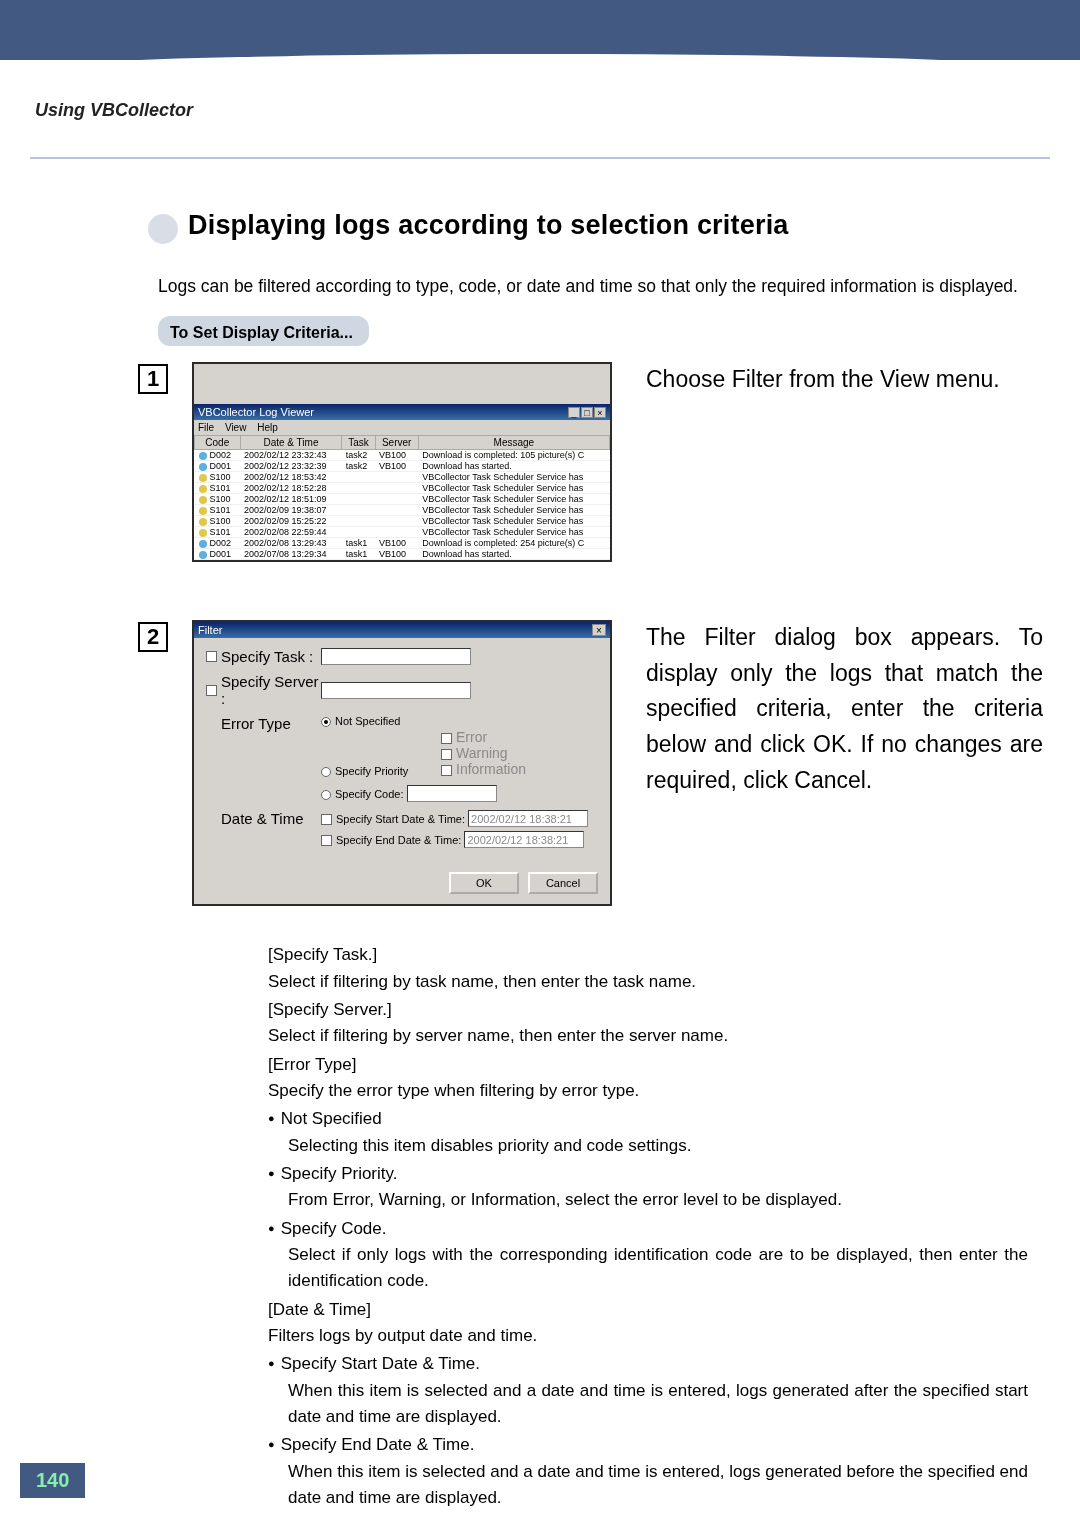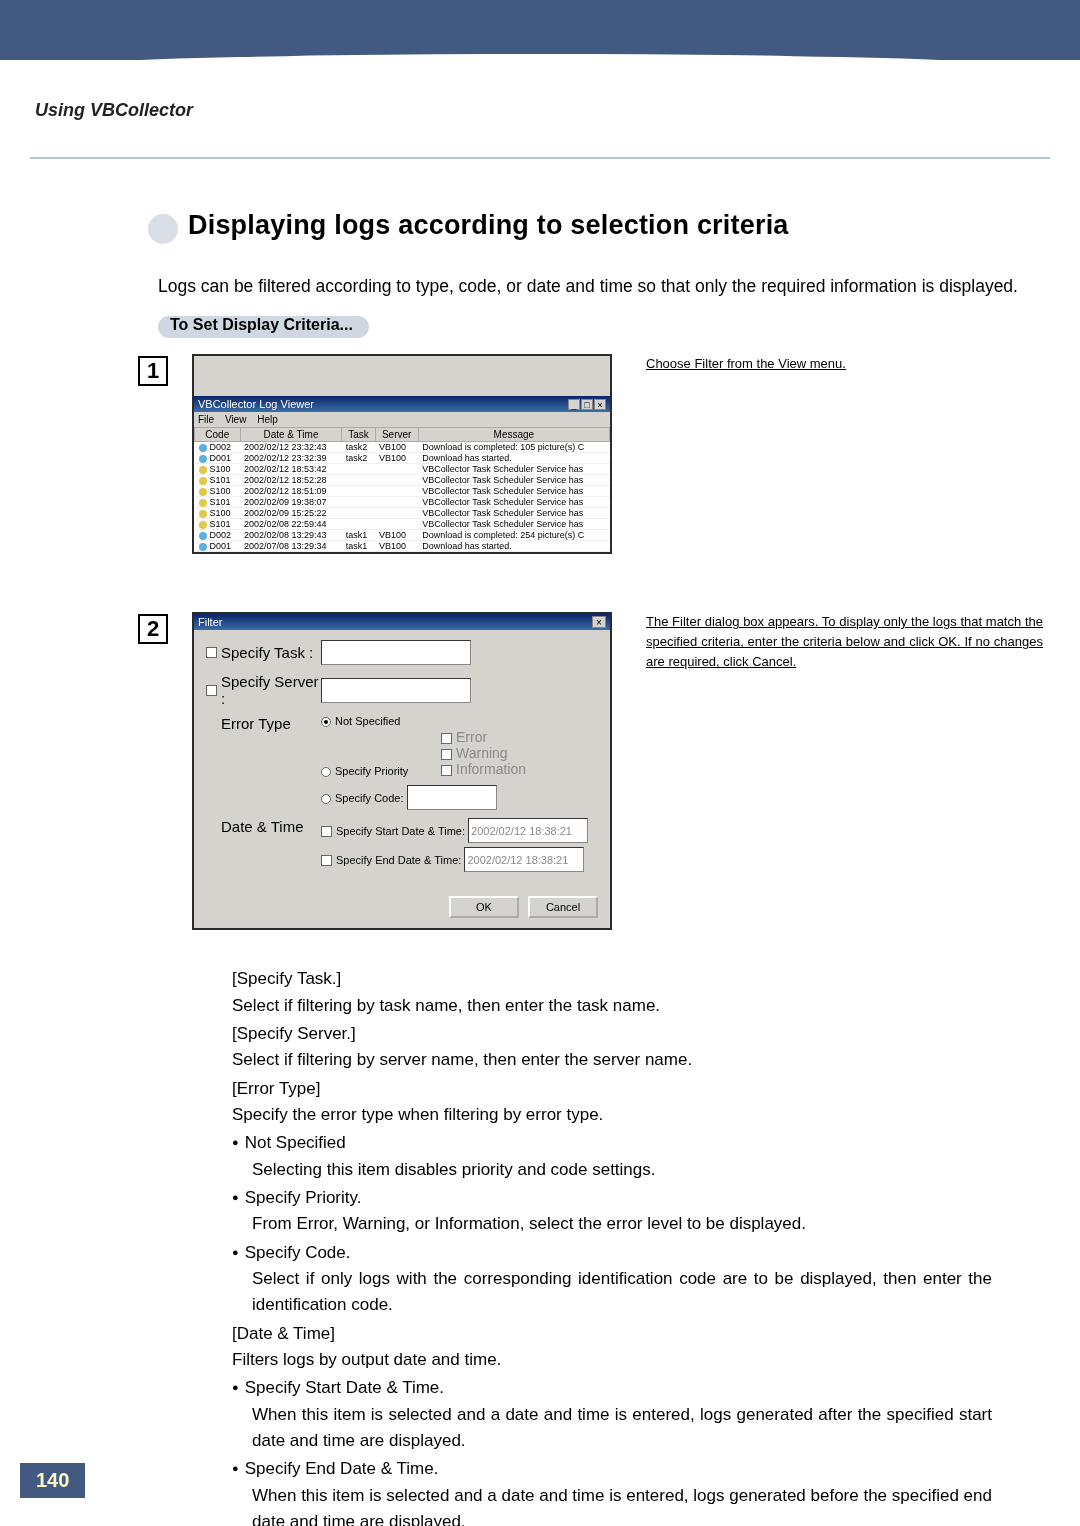--- a/index.html
+++ b/index.html
@@ -66,21 +66,21 @@
   }
   .intro {
     margin-top: 32px;
     font-size: 17.5px;
     line-height: 1.55;
   }
   .subhead-pill {
     display: inline-block;
     background: #cfd7e3;
     border-radius: 12px;
-    padding: 0 16px 4px 12px;
+    padding: 8px 16px 4px 12px;
     font-weight: bold;
     font-size: 16px;
     margin-top: 16px;
   }
   .step-row {
     display: flex;
     align-items: flex-start;
     margin-top: 16px;
     gap: 24px;
   }
@@ -92,24 +92,23 @@
     align-items: center;
     justify-content: center;
     font-weight: bold;
     font-size: 22px;
     margin-left: -20px;
     margin-top: 2px;
   }
   .step-image-area { width: 430px; }
   .step-text {
     flex: 1;
-    font-size: 13px;
+    font-size: 23px;
     line-height: 1.55;
     text-align: justify;
-    text-decoration: underline;
   }
   
   .logwin {
     width: 420px;
     border: 2px solid #2b2b2b;
     font-family: "MS Sans Serif", Tahoma, sans-serif;
     font-size: 10px;
     background: #d6d3ce;
     color: #000;
   }
@@ -199,36 +198,36 @@
     margin-right: 4px;
     vertical-align: middle;
     position: relative;
   }
   .filterdlg .radio.checked::after{
     content:"";position:absolute;top:2px;left:2px;width:4px;height:4px;border-radius:50%;background:#000;
   }
   .filterdlg input[type=text] {
     background: #fff;
     border: 1px inset #888;
-    height: 25px;
+    height: 17px;
     font-size: 11px;
     padding: 0 2px;
   }
   .filterdlg .disabledtxt { color: #8a8a8a; }
   .filterdlg .buttons { text-align: right; padding: 6px 12px 10px; }
   .filterdlg .buttons button {
     width: 70px; height: 22px;
     background: #d6d3ce;
     border: 2px outset #fff;
     font-size: 11px;
     margin-left: 6px;
   }
   .details {
     margin-top: 36px;
-    margin-left: 74px;
+    margin-left: 110px;
     width: 760px;
     font-size: 17px;
     line-height: 1.55;
   }
   .details .bracket { margin-top: 2px; }
   .details .desc { margin-bottom: 2px; }
   .details .bullet { margin-top: 2px; }
   .details .bullet::before {
     content: "\25CF";
     font-size: 11px;
@@ -236,21 +235,21 @@
     margin-right: 6px;
   }
   .details .subdesc {
     margin-left: 20px;
     text-align: justify;
   }
   .page-num {
     position: absolute;
     bottom: 28px; left: 20px;
     background: #425a82;
-    color: #fef9c3;
+    color: #86efac;
     font-weight: bold;
     font-size: 20px;
     padding: 6px 16px;
   }
 </style>
 </head>
 <body>
 
 <div class="top-band"></div>
 <div class="section-label">Using VBCollector</div>

